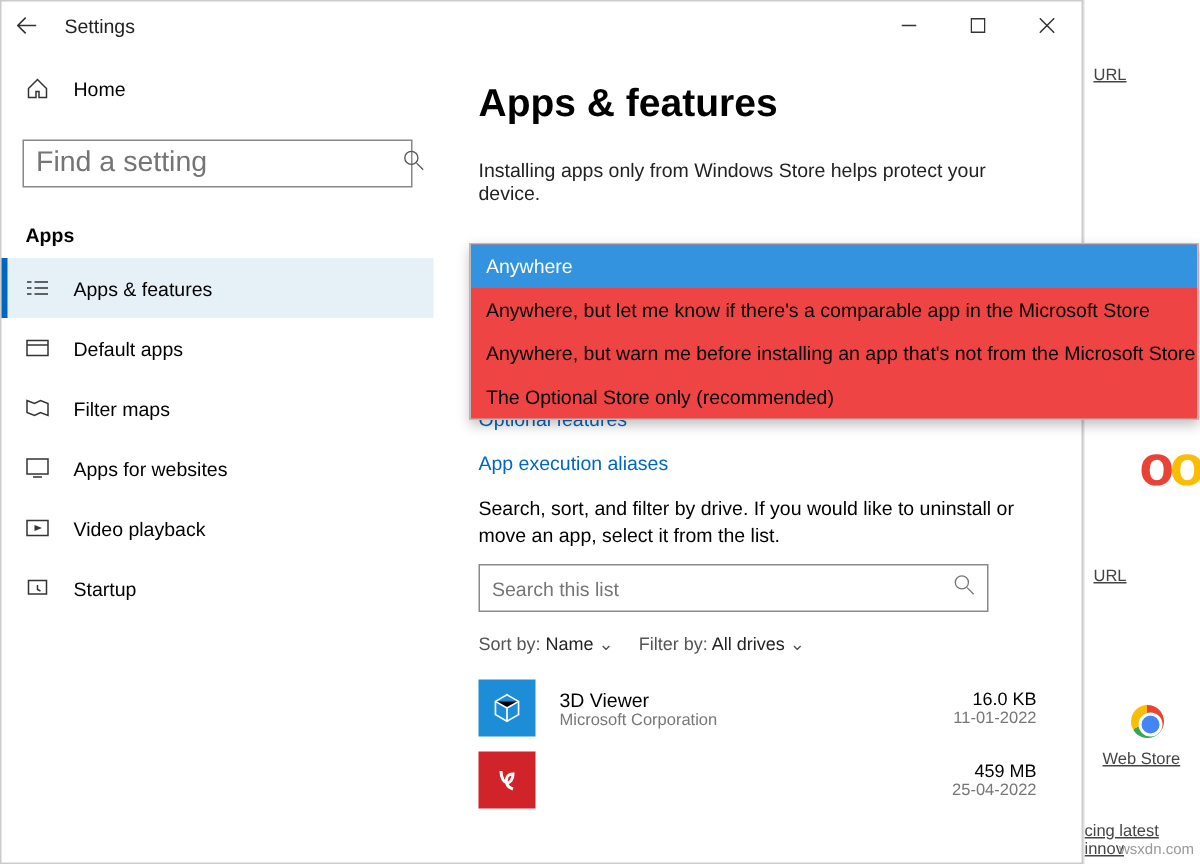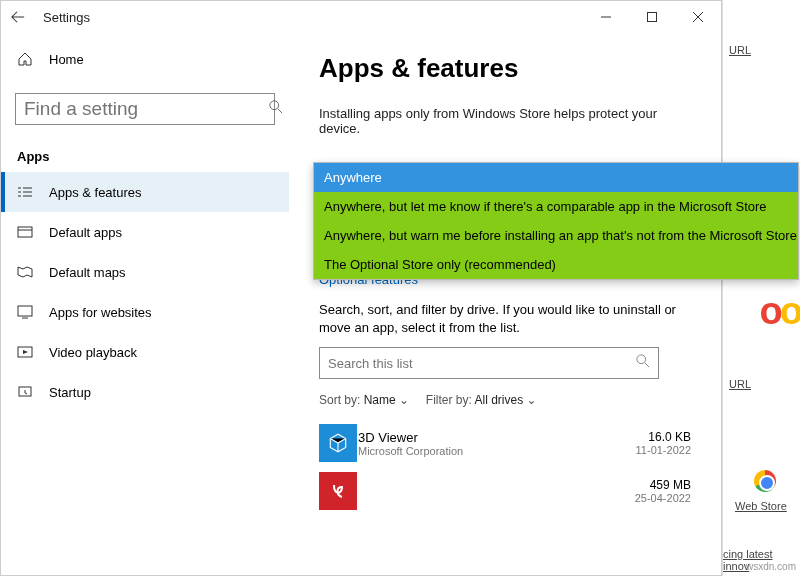--- a/index.html
+++ b/index.html
@@ -26,32 +26,32 @@
   .content { flex:1; padding:20px 30px 0 30px; overflow:hidden; }
   h1 { font-size:26px; font-weight:600; margin-bottom:22px; }
   h2 { font-size:18px; font-weight:400; margin-bottom:14px; }
   .desc { font-size:13px; color:#222; margin-bottom:6px; }
   .linklike { color:#0067c0; font-size:13px; display:block; margin:14px 0; }
   .filterdesc { font-size:13px; margin:8px 0 10px 0; line-height:1.4; }
   .searchlist { height:32px; border:1px solid #8a8a8a; display:flex; align-items:center; padding:0 8px; margin-bottom:14px; width:340px; }
   .searchlist input { flex:1; border:none; outline:none; font-size:13px; color:#666; }
   .sortrow { font-size:12px; color:#555; margin-bottom:12px; }
   .sortrow .val { color:#222; }
-  .app { display:flex; align-items:center; height:48px; gap:1px; }
+  .app { display:flex; align-items:center; height:48px; gap:16px; }
   .appicon { width:38px; height:38px; display:flex; align-items:center; justify-content:center; }
   .appicon.blue { background:#1e8dd8; }
   .appicon.red { background:#d1232a; }
   .appname { font-size:13px; }
   .apppub { font-size:11px; color:#777; }
   .appmeta { margin-left:auto; text-align:right; }
   .appsize { font-size:12px; }
   .appdate { font-size:11px; color:#777; }
 
   
-  .dropdown { position:absolute; left:313px; top:162px; width:486px; background:#84cc16; border:1px solid #bbb; box-shadow:0 3px 8px rgba(0,0,0,.25); z-index:10; }
+  .dropdown { position:absolute; left:313px; top:162px; width:486px; background:#ef4444; border:1px solid #bbb; box-shadow:0 3px 8px rgba(0,0,0,.25); z-index:10; }
   .dropdown .opt { height:29px; display:flex; align-items:center; padding:0 10px; font-size:13px; white-space:nowrap; }
   .dropdown .opt.selected { background:#3393df; color:#fff; }
 
   
   .rightpanel { position:absolute; right:0; top:0; width:78px; height:576px; background:#fff; border-left:1px solid #ddd; z-index:0; font-size:11px; color:#444; overflow:hidden; }
   .rp-label { position:absolute; left:6px;text-decoration:underline; }
   .watermark { position:absolute; right:4px; bottom:4px; font-size:10px; color:#999; }
   .chromeicon { position:absolute; right:24px; top:470px; width:22px; height:22px; border-radius:50%; background:conic-gradient(#ea4335 0 120deg,#34a853 120deg 240deg,#fbbc05 240deg 360deg); }
   .chromeicon::after { content:""; position:absolute; left:5px; top:5px; width:12px; height:12px; border-radius:50%; background:#4285f4; border:2px solid #fff; }
   .boo { position:absolute; right:0; top:290px; font-size:38px; font-weight:700; letter-spacing:-3px; }
@@ -132,21 +132,21 @@
             </svg>
           </span>
         <span>Default apps</span>
       </div>
       <div class="navitem">
         <span class="icon">
             <svg width="16" height="16" viewBox="0 0 16 16">
               <path d="M1 3l5 2 4-2 5 2v8l-5-2-4 2-5-2z" stroke="#333" fill="none"></path>
             </svg>
           </span>
-        <span>Default maps</span>
+        <span>Filter maps</span>
       </div>
       <div class="navitem">
         <span class="icon">
             <svg width="16" height="16" viewBox="0 0 16 16">
               <rect x="1" y="2" width="14" height="10" stroke="#333" fill="none"></rect>
               <path d="M5 14h6" stroke="#333"></path>
             </svg>
           </span>
         <span>Apps for websites</span>
       </div>
@@ -168,20 +168,21 @@
           </span>
         <span>Startup</span>
       </div>
     </div>
 
     <div class="content">
       <h1>Apps &amp; features</h1>
       <div class="desc">Installing apps only from Windows Store helps protect your device.</div>
       <div style="height:116px;"></div>
       <a class="linklike">Optional features</a>
+      <a class="linklike">App execution aliases</a>
       <div class="filterdesc">Search, sort, and filter by drive. If you would like to uninstall or move an app, select it from the list.</div>
       <div class="searchlist">
         <input placeholder="Search this list" style="">
         <span><svg width="14" height="14" viewBox="0 0 16 16">
               <circle cx="6" cy="6" r="5" stroke="#777" fill="none"></circle>
               <line x1="10" y1="10" x2="15" y2="15" stroke="#777"></line>
             </svg></span>
       </div>
       <div class="sortrow">
         <span>Sort by:</span>

